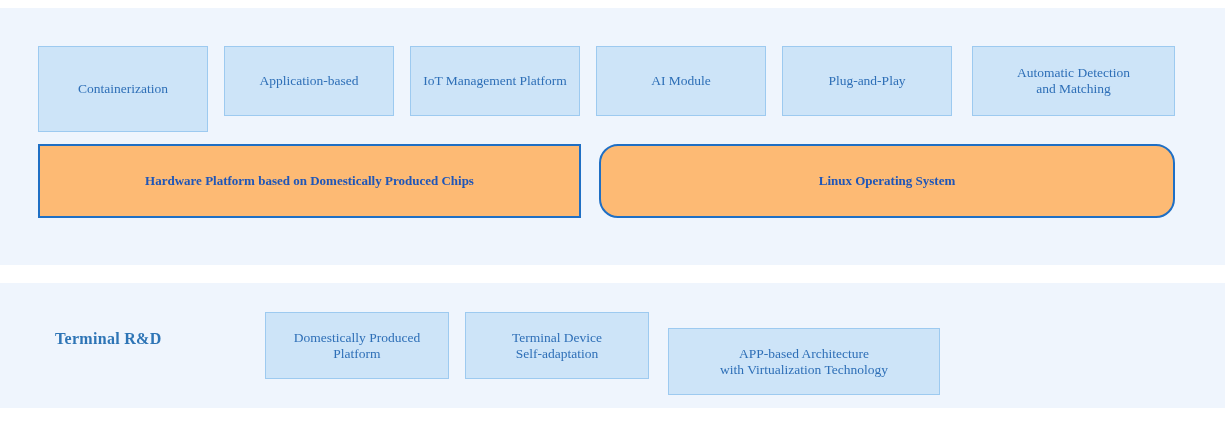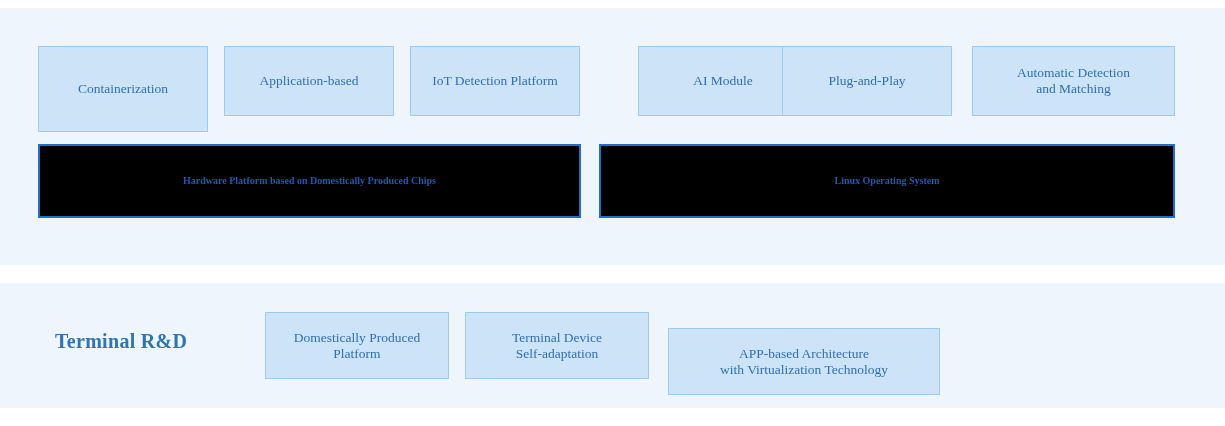--- a/index.html
+++ b/index.html
@@ -39,47 +39,47 @@
   
   .box.cap {
     background: #cde4f8;
     border: 1px solid #9dcaf0;
     color: #2e6fb7;
     font-size: 13.5px;
   }
 
   
   .box.platform {
-    background: #000000;
+    background: #fdba74;
     border: 2px solid #1f6fc4;
     color: #1f56b8;
-    font-size: 10px;
+    font-size: 13px;
     font-weight: bold;
   }
 
   
   #cap-0 { left: 38px;   top: 46px; width: 170px; height: 86px; }
   #cap-1 { left: 224px;  top: 46px; width: 170px; height: 70px; }
   #cap-2 { left: 410px;  top: 46px; width: 170px; height: 70px; }
-  #cap-3 { left: 596px;  top: 46px; width: 170px; height: 70px; margin-left: 42px; }
+  #cap-3 { left: 596px;  top: 46px; width: 170px; height: 70px; }
   #cap-4 { left: 782px;  top: 46px; width: 170px; height: 70px; }
   #cap-5 { left: 972px;  top: 46px; width: 203px; height: 70px; }
 
   
   #plat-0 { left: 38px;  top: 144px; width: 543px; height: 74px; }
-  #plat-1 { left: 599px; top: 144px; width: 576px; height: 74px; }
+  #plat-1 { left: 599px; top: 144px; width: 576px; height: 74px; border-radius: 19px; }
 
   
   #section-label {
     position: absolute;
     left: 55px;
     top: 330px;
     width: 200px;
     color: #2e75b6;
-    font-size: 20px;
+    font-size: 16px;
     font-weight: bold;
     letter-spacing: 0.3px;
     white-space: nowrap;
   }
 
   #term-0 { left: 265px; top: 312px; width: 184px; height: 67px; }
   #term-1 { left: 465px; top: 312px; width: 184px; height: 67px; }
   #term-2 { left: 668px; top: 312px; width: 272px; height: 67px; margin-top: 16px; }
 
   .box-label { display: block; white-space: pre-line; }
@@ -90,21 +90,21 @@
 <div class="band" id="band-top"></div>
 <div class="band" id="band-bottom"></div>
 
 <div class="box cap" id="cap-0">
   <span class="box-label">Containerization</span>
 </div>
 <div class="box cap" id="cap-1">
   <span class="box-label">Application-based</span>
 </div>
 <div class="box cap" id="cap-2">
-  <span class="box-label">IoT Detection Platform</span>
+  <span class="box-label">IoT Management Platform</span>
 </div>
 <div class="box cap" id="cap-3">
   <span class="box-label">AI Module</span>
 </div>
 <div class="box cap" id="cap-4">
   <span class="box-label">Plug-and-Play</span>
 </div>
 <div class="box cap" id="cap-5">
   <span class="box-label">Automatic Detection
 and Matching</span>

